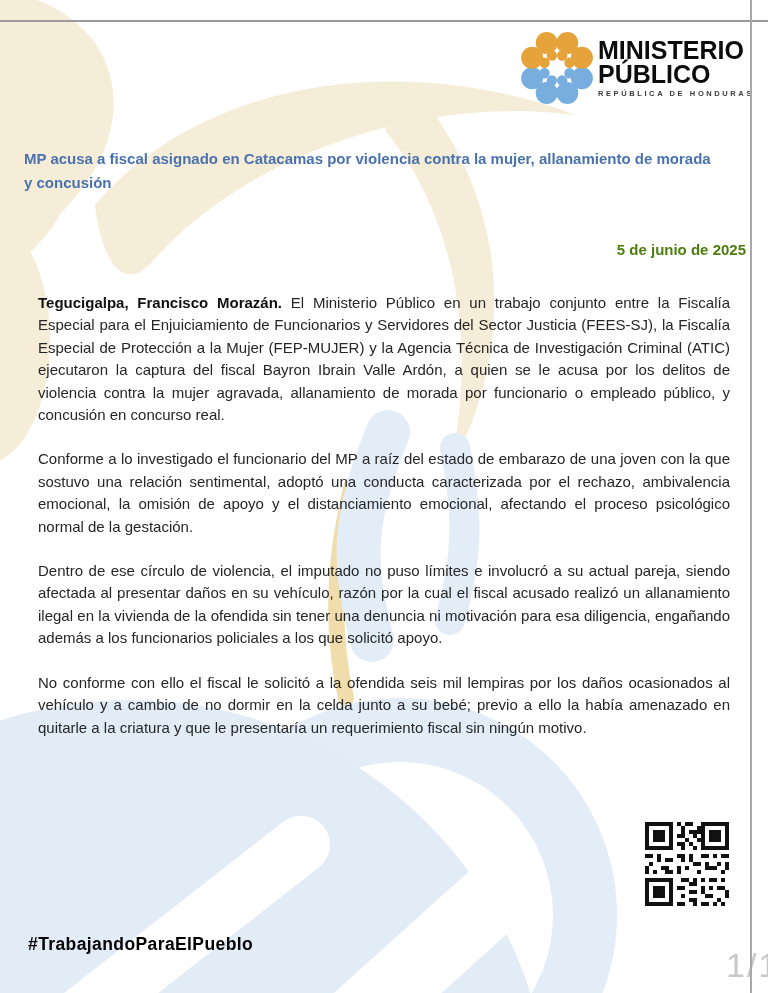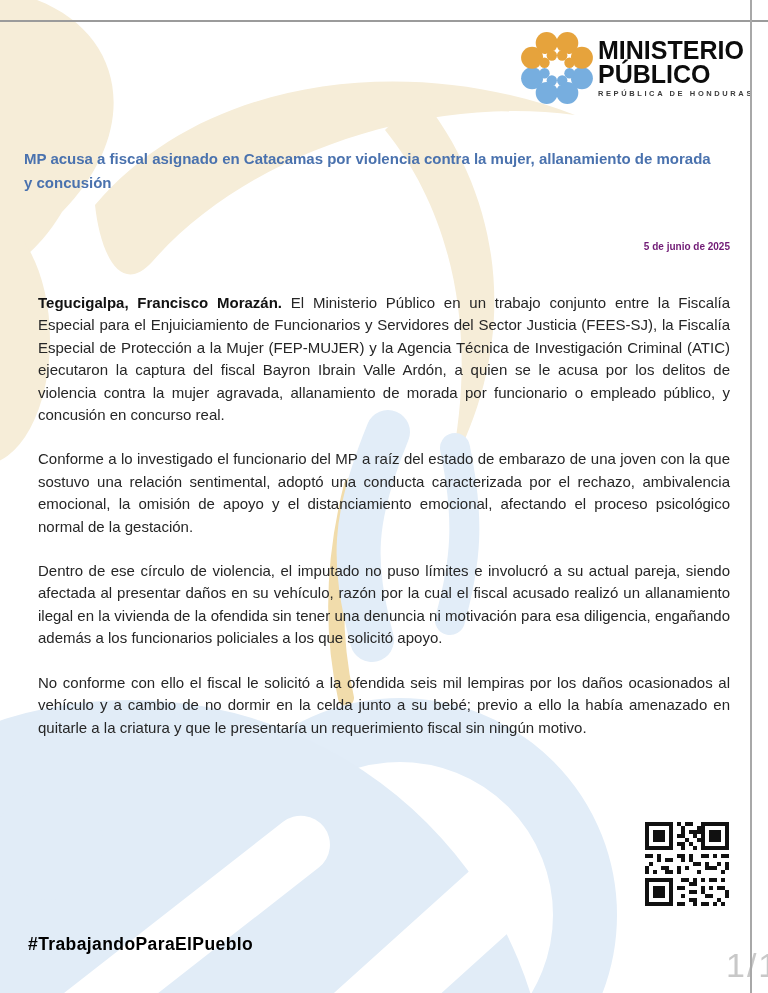--- a/index.html
+++ b/index.html
@@ -24,22 +24,22 @@
   .logo-text .sub {
     margin-top:3px; font-size:7.5px; letter-spacing:2.6px; color:#3a3a3a; font-weight:bold;
   }
 
   .headline {
     position:absolute; left:24px; top:147px; width:688px;
     text-align:left; color:#4a72ae; font-weight:bold;
     font-size:15px; line-height:24px;
   }
   .dateline {
-    position:absolute; right:38px; top:241px;
-    font-weight:bold; font-size:10px; color:#701a75;
+    position:absolute; right:22px; top:241px;
+    font-weight:bold; font-size:15px; color:#4d7c0f;
   }
 
   .bodytext { position:absolute; left:38px; top:292px; width:692px; }
   .bodytext p {
     text-align:justify; font-size:15px; line-height:22.4px; margin-bottom:22px; color:#262626;
   }
   .bodytext p .lead { font-weight:bold; color:#111;margin-top:37px; }
 
   .qr { position:absolute; left:645px; top:822px; width:84px; height:84px; }
   .qr svg { width:100%; height:100%; display:block; }

